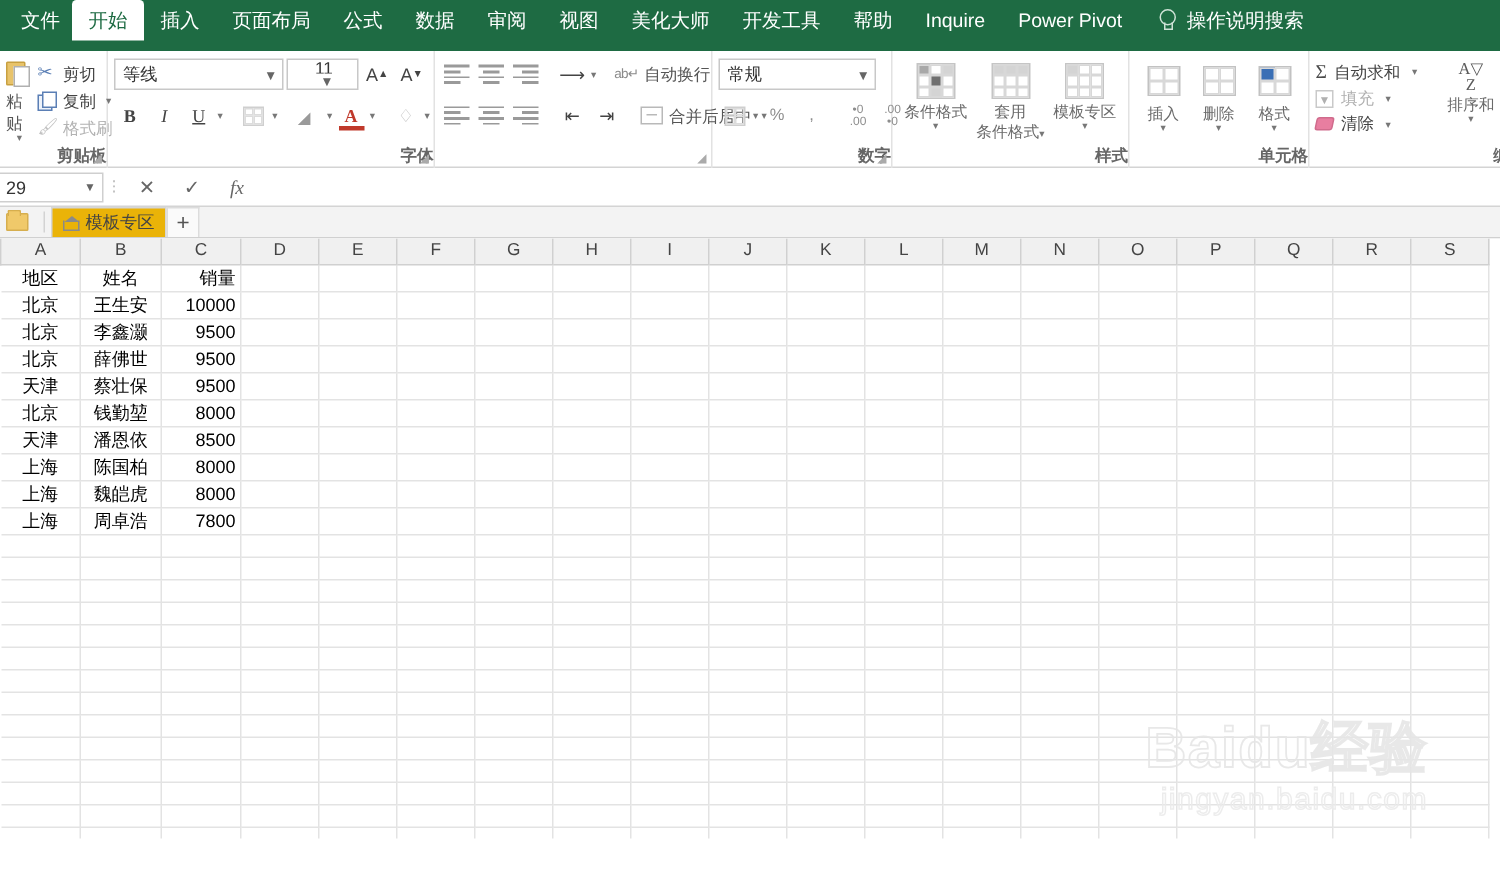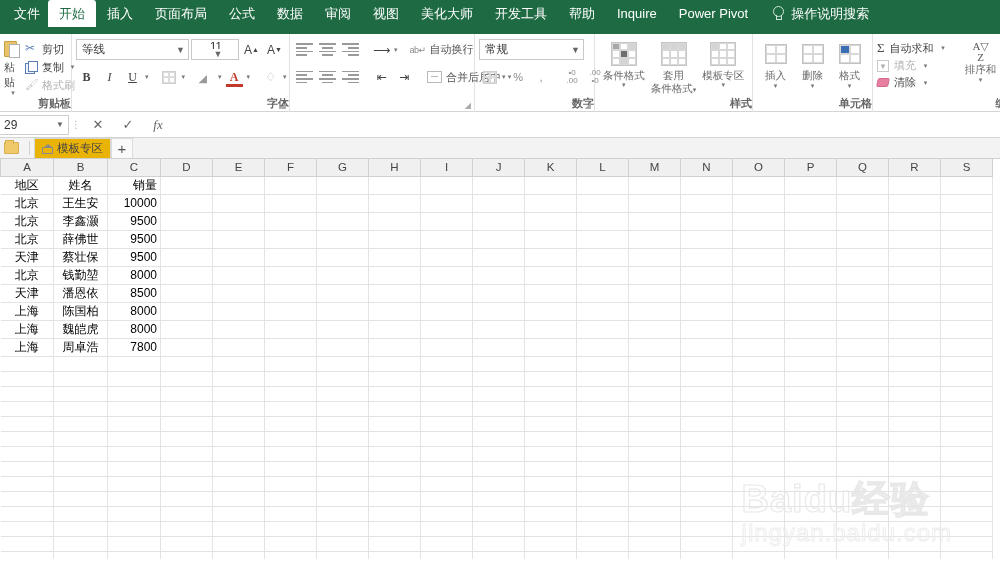--- a/index.html
+++ b/index.html
@@ -295,32 +295,32 @@
     color: #000;
     padding: 0 3px;
     overflow: hidden; white-space: nowrap;
   }
   td.c-txt { text-align: center; }
   td.c-num { text-align: right; padding-right: 5px; margin-top: 32px; }
 
   
   .wm {
     position: absolute; right: 48px; bottom: 14px;
-    text-align: left; pointer-events: none;
+    text-align: right; pointer-events: none;
     opacity: .9;
   }
   .wm .big {
     font-size: 38px; font-weight: bold; letter-spacing: 1px;
     color: transparent;
     -webkit-text-stroke: 1.2px #e6e6e6;
     font-family: "Liberation Sans", sans-serif;
     line-height: 44px;
   }
   .wm .small {
-    font-size: 24px; color: transparent;
+    font-size: 20px; color: transparent;
     -webkit-text-stroke: 1px #ebebeb;
     font-family: "Liberation Sans", sans-serif;
     letter-spacing: 1px; line-height: 24px;
   }
 </style>
 </head>
 <body>
 
 <div class="tabbar" id="tabbar">
   <div class="tab first"><span>文件</span></div>

